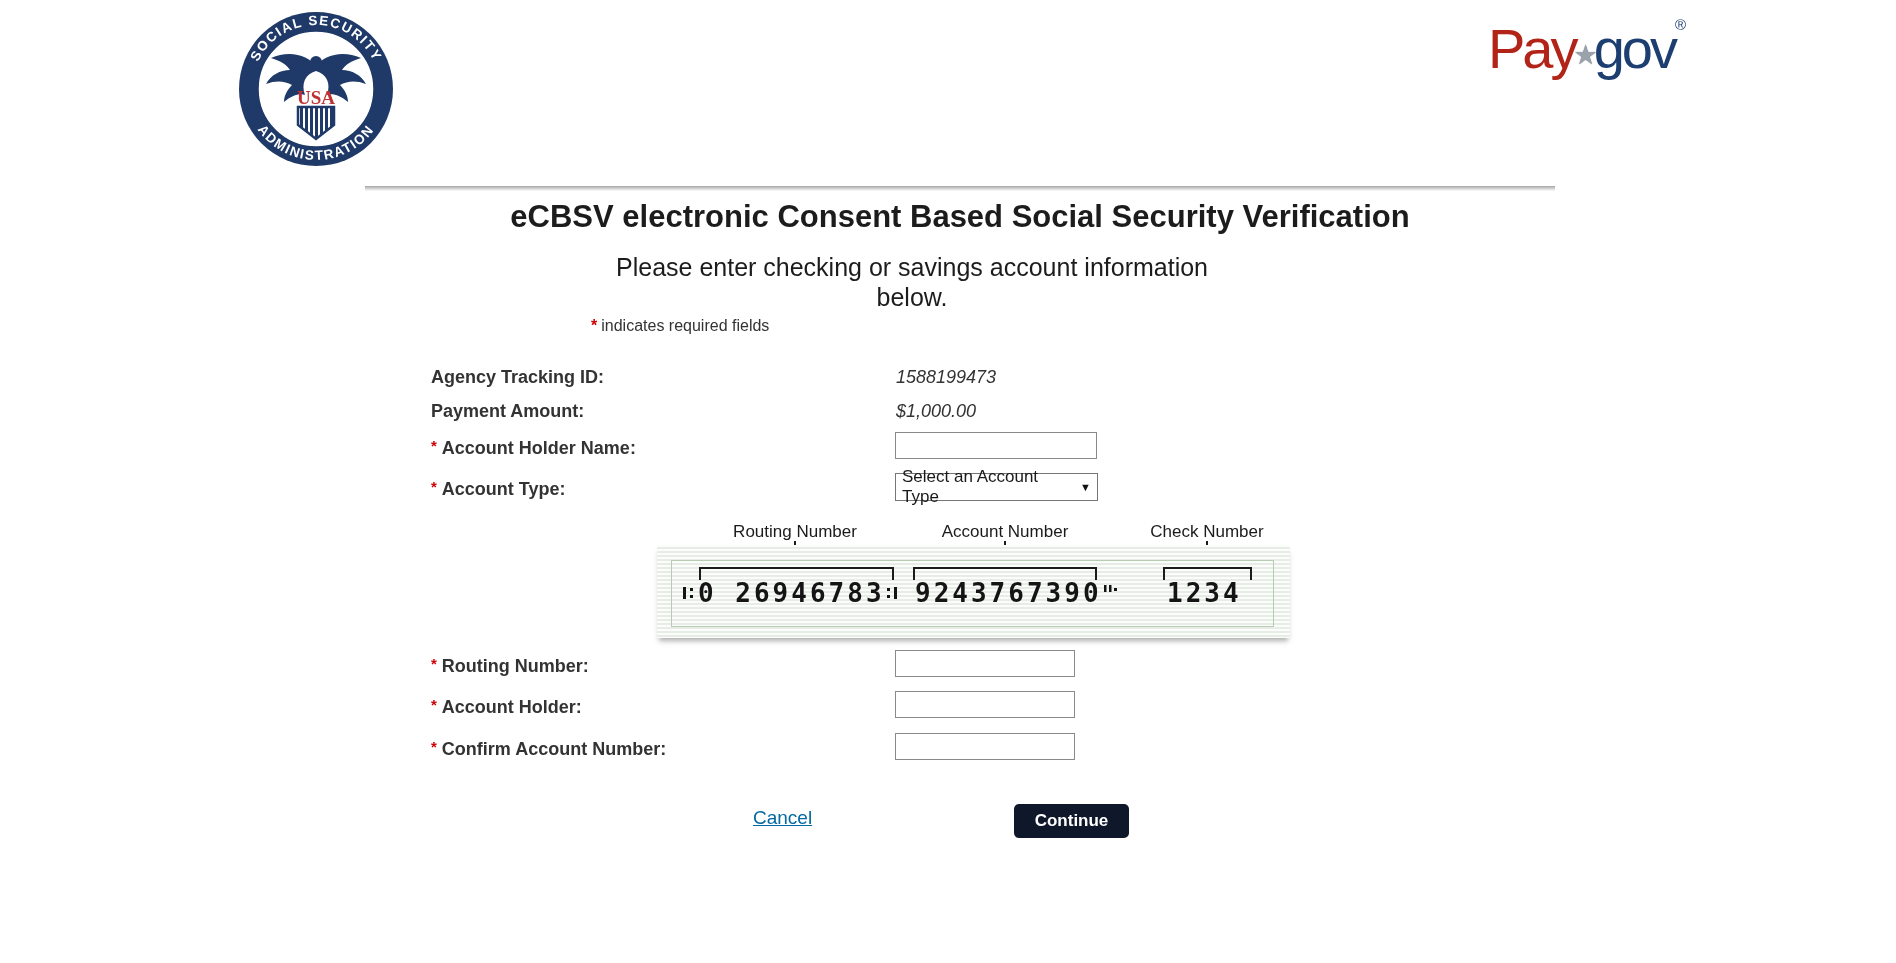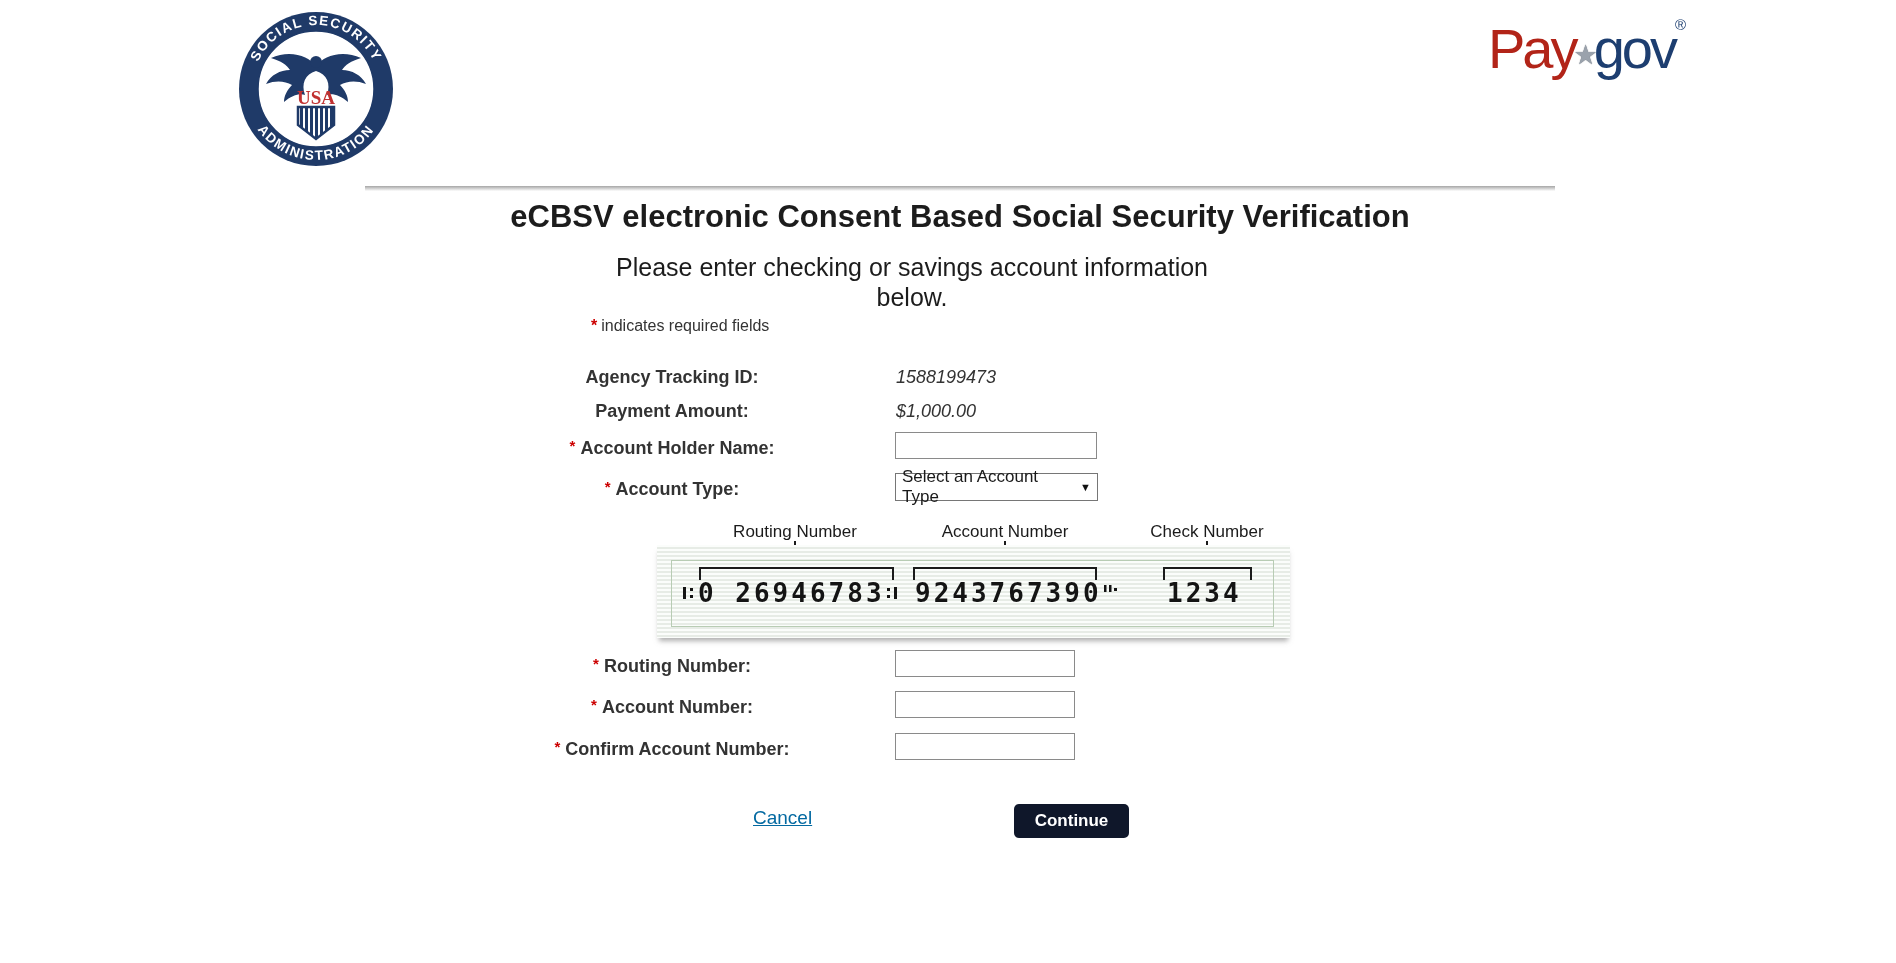--- a/index.html
+++ b/index.html
@@ -24,21 +24,21 @@
   
   .title { position:absolute; left:365px; top:199px; width:1190px; text-align:center;
            font-size:31px; font-weight:bold; color:#1c1c1c; }
   .subtitle { position:absolute; left:582px; top:252px; width:660px; font-size:25px;
               font-weight:normal; color:#1c1c1c; line-height:30px;text-align:center; }
   .req-note { position:absolute; left:582px; top:317px; font-size:16px; color:#333;margin-left:9px; }
   .ast { color:#cc0000; font-weight:bold; }
   .req-note .ast { margin-right:4px; }
 
   
-  .flabel { position:absolute; left:457px; width:430px; text-align:center;
+  .flabel { position:absolute; left:431px; width:430px; text-align:left;
             font-size:18px; font-weight:bold; color:#333; white-space:nowrap; }
   .flabel .ast { font-size:15px; vertical-align:3px; margin-right:5px; }
   .fvalue { position:absolute; left:896px; font-size:18px; color:#333; white-space:nowrap;font-style:italic; }
   .lh27 { line-height:27px; }
   .txt { position:absolute; left:895px; height:27px; border:1px solid #8a8a8a;
          background:#fff; font-size:16px; padding:0 4px; font-family:"Liberation Sans",sans-serif; }
   .selectbox { position:absolute; left:895px; top:473px; width:203px; height:28px;
                border:1px solid #767676; background:#fff; display:flex; align-items:center;
                font-size:17px; color:#1a1a1a; padding:0 6px; cursor:default; }
   .selectbox .caret { margin-left:auto; font-size:11px; color:#111; padding-left:8px; }
@@ -173,21 +173,21 @@
       </svg>
     </div>
     <div class="micr" style="left:510px">
       <span>1234</span>
     </div>
   </div>
 
   <div class="flabel lh27" style="top:650px"><span class="ast">*</span><span>Routing Number:</span></div>
   <input class="txt" style="top: 650px; width: 180px;" type="text" value="">
 
-  <div class="flabel lh27" style="top:691px"><span class="ast">*</span><span>Account Number:</span></div>
+  <div class="flabel lh27" style="top:691px"><span class="ast">*</span><span>Account Holder:</span></div>
   <input class="txt" style="top: 691px; width: 180px;" type="text" value="">
 
   <div class="flabel lh27" style="top:733px"><span class="ast">*</span><span>Confirm Account Number:</span></div>
   <input class="txt" style="top: 733px; width: 180px;" type="text" value="">
 
   <a class="cancel" href="#">Cancel</a>
   <button class="continue">Continue</button>
 
 </div>
 

